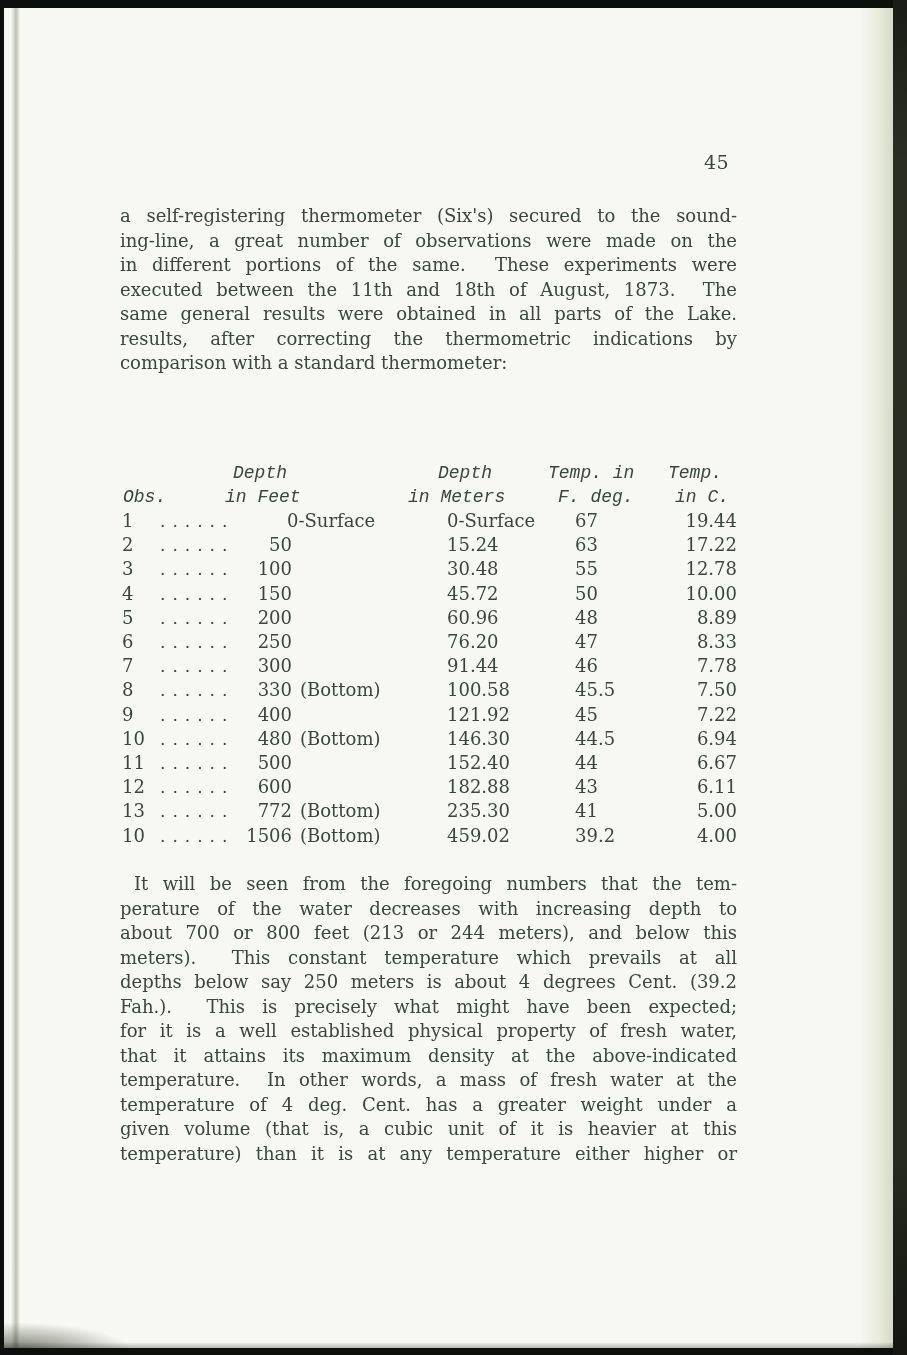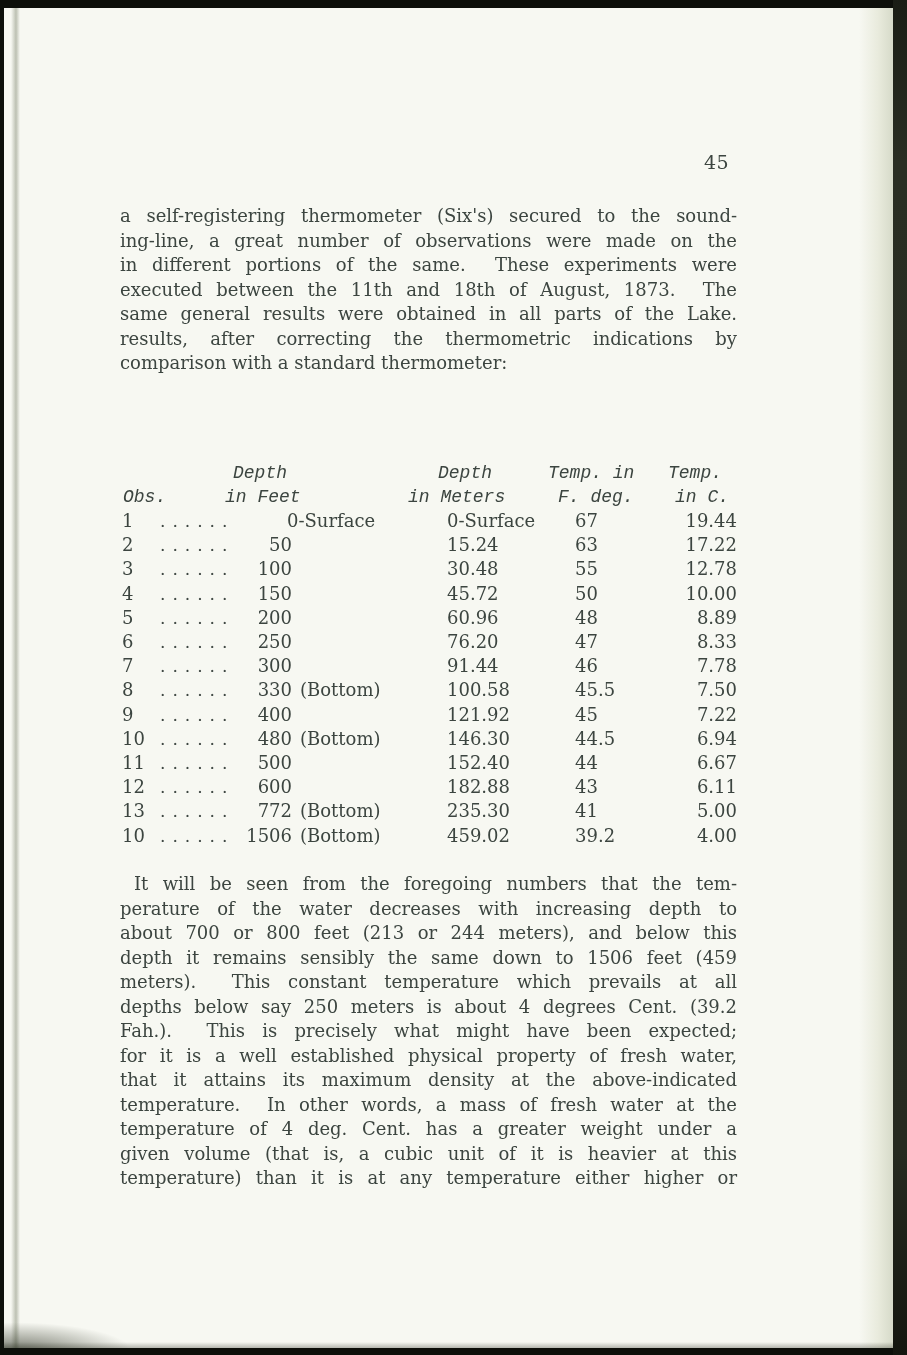--- a/index.html
+++ b/index.html
@@ -234,21 +234,20 @@
           <span class="c-m">459.02</span>
           <span class="c-f">39.2</span>
           <span class="c-c">4.00</span>
         </div>
       </div>
 
       <div class="para para2">
         <div class="line first2">It will be seen from the foregoing numbers that the tem-</div>
         <div class="line">perature of the water decreases with increasing depth to</div>
         <div class="line">about 700 or 800 feet (213 or 244 meters), and below this</div>
-        <div class="line">depth it remains sensibly the same down to 1506 feet (459</div>
         <div class="line">meters).  This constant temperature which prevails at all</div>
         <div class="line">depths below say 250 meters is about 4 degrees Cent. (39.2</div>
         <div class="line">Fah.).  This is precisely what might have been expected;</div>
         <div class="line">for it is a well established physical property of fresh water,</div>
         <div class="line">that it attains its maximum density at the above-indicated</div>
         <div class="line">temperature.  In other words, a mass of fresh water at the</div>
         <div class="line">temperature of 4 deg. Cent. has a greater weight under a</div>
         <div class="line">given volume (that is, a cubic unit of it is heavier at this</div>
         <div class="line">temperature) than it is at any temperature either higher or</div>
       </div>

